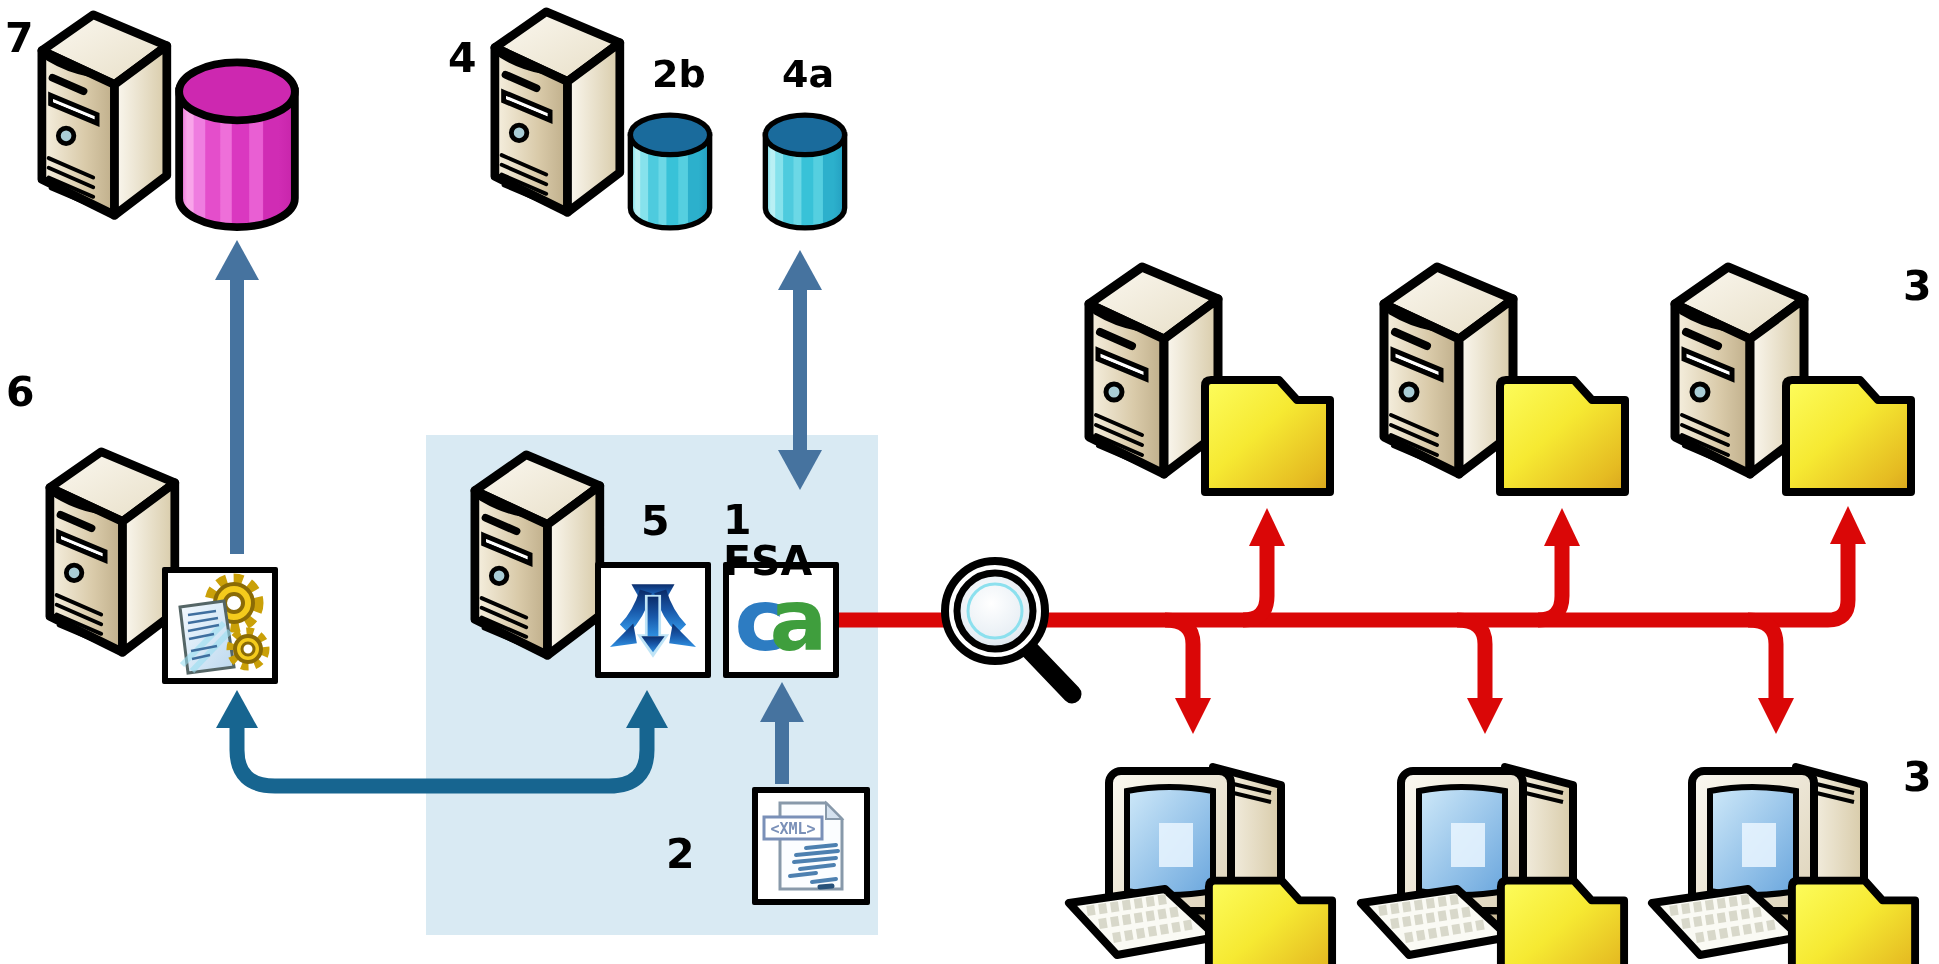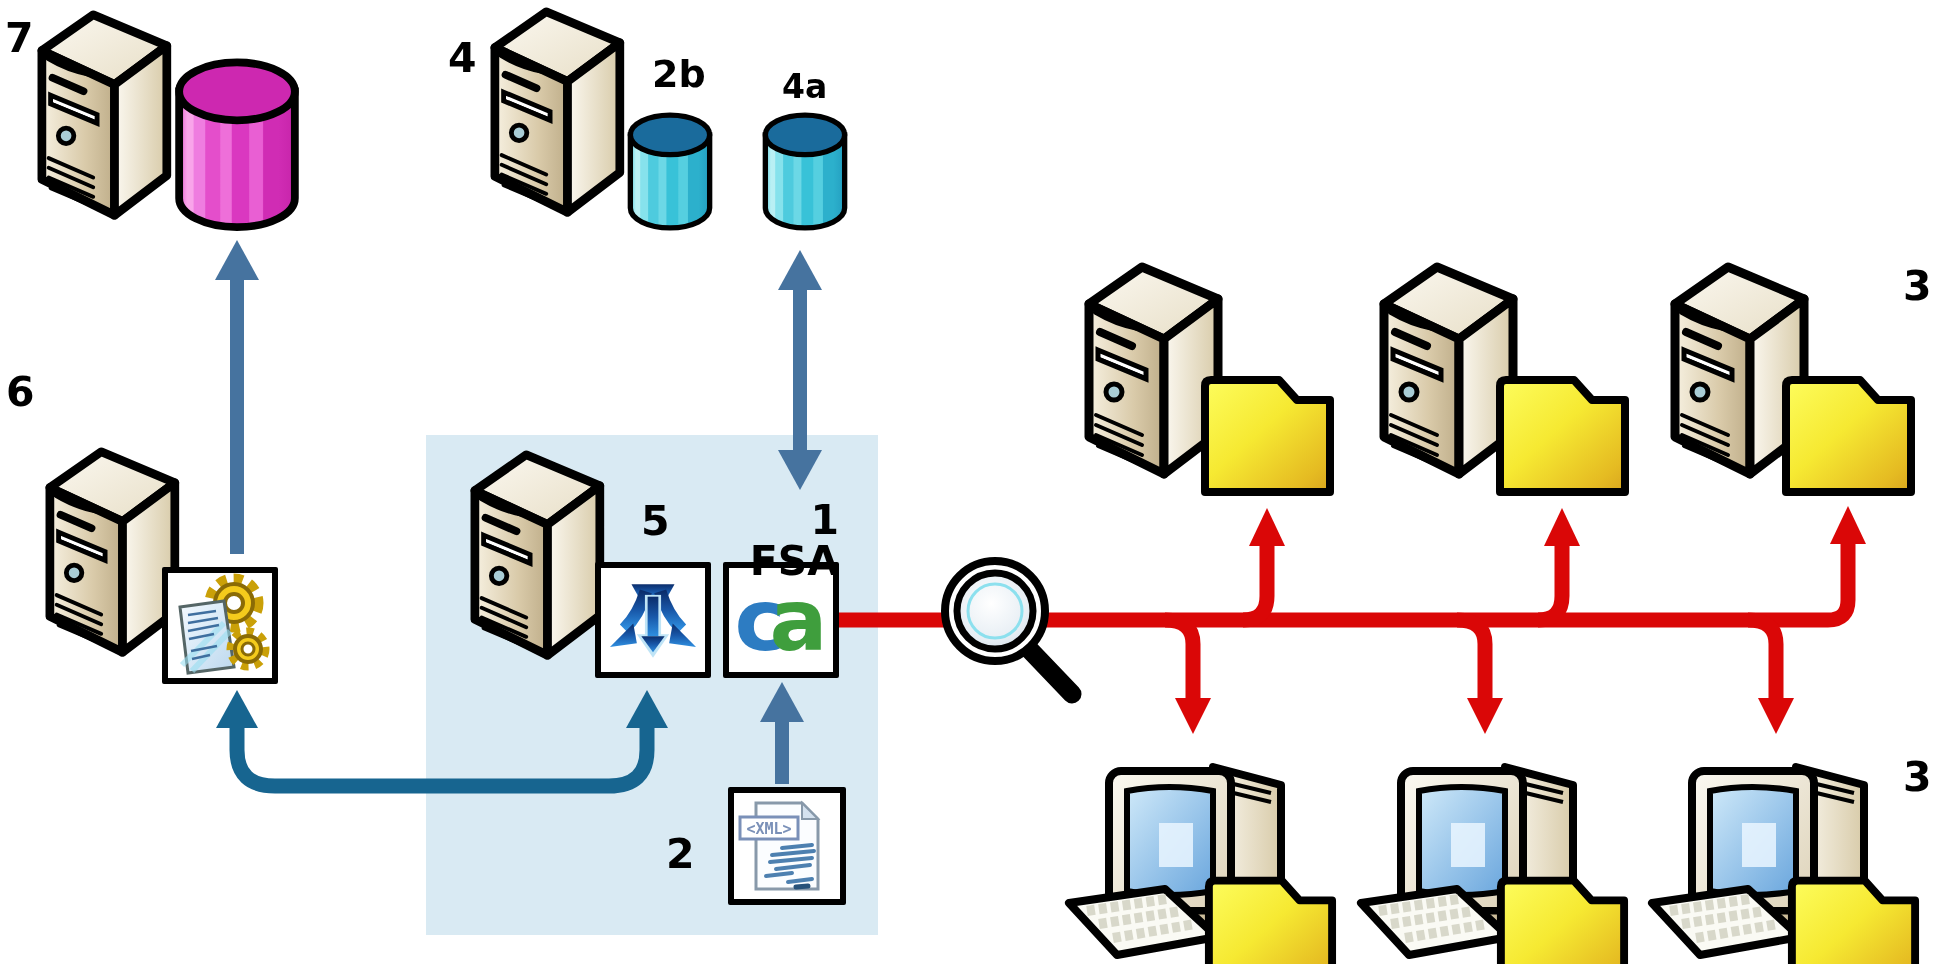--- a/index.html
+++ b/index.html
@@ -265,21 +265,21 @@
     </svg>
   </div>
 
   <div class="iconbox" style="left:723px;top:562px;width:116px;height:116px">
     <div class="calogo">
       <span class="c">c</span>
       <span class="a">a</span>
     </div>
   </div>
 
-  <div class="iconbox" style="left:728px;top:787px;width:118px;height:118px">
+  <div class="iconbox" style="left:752px;top:787px;width:118px;height:118px">
     <svg width="106" height="106" viewBox="0 0 106 106">
       <path d="M 22 10 H 68 L 84 26 V 96 H 22 Z" fill="#fbfdff" stroke="#8899aa" stroke-width="3"></path>
       <polygon points="68,10 84,26 68,26" fill="#d5e2ef" stroke="#8899aa" stroke-width="2"></polygon>
       <rect x="6" y="24" width="58" height="22" fill="#fff" stroke="#7a90b8" stroke-width="3"></rect>
       <text x="35" y="41" text-anchor="middle" font-size="15" font-weight="bold" fill="#7a90b8" font-family="DejaVu Sans Mono, monospace">&lt;XML&gt;</text>
       <g stroke="#4d80b0" stroke-width="4" stroke-linecap="round" fill="none">
         <path d="M 48 55 L 78 52"></path>
           <path d="M 38 62 L 80 58"></path>
           <path d="M 36 69 L 78 65"></path>
         <path d="M 42 76 L 76 72"></path>
@@ -336,21 +336,21 @@
         <use href="#fo"></use>
       </svg></div>
   <div class="node" style="left:1784px;top:853px">
     <svg width="138" height="144">
         <use href="#fo"></use>
       </svg></div>
 
   <div class="lbl" style="left:5px;top:18px">7</div>
   <div class="lbl" style="left:448px;top:38px">4</div>
   <div class="lbl" style="left:652px;top:55px;font-size:38px">2b</div>
-  <div class="lbl" style="left:782px;top:70px;font-size:33px">4a</div>
+  <div class="lbl" style="left:782px;top:55px;font-size:38px">4a</div>
   <div class="lbl" style="left:6px;top:372px">6</div>
   <div class="lbl" style="left:641px;top:501px">5</div>
-  <div class="lbl" style="left:723px;top:500px;width:116px;text-align:right">1 FSA</div>
+  <div class="lbl" style="left:723px;top:500px;width:116px;text-align:left">1 FSA</div>
   <div class="lbl" style="left:666px;top:834px">2</div>
   <div class="lbl" style="left:1903px;top:266px">3</div>
   <div class="lbl" style="left:1903px;top:757px">3</div>
 
 </div>
 
 </body></html>

